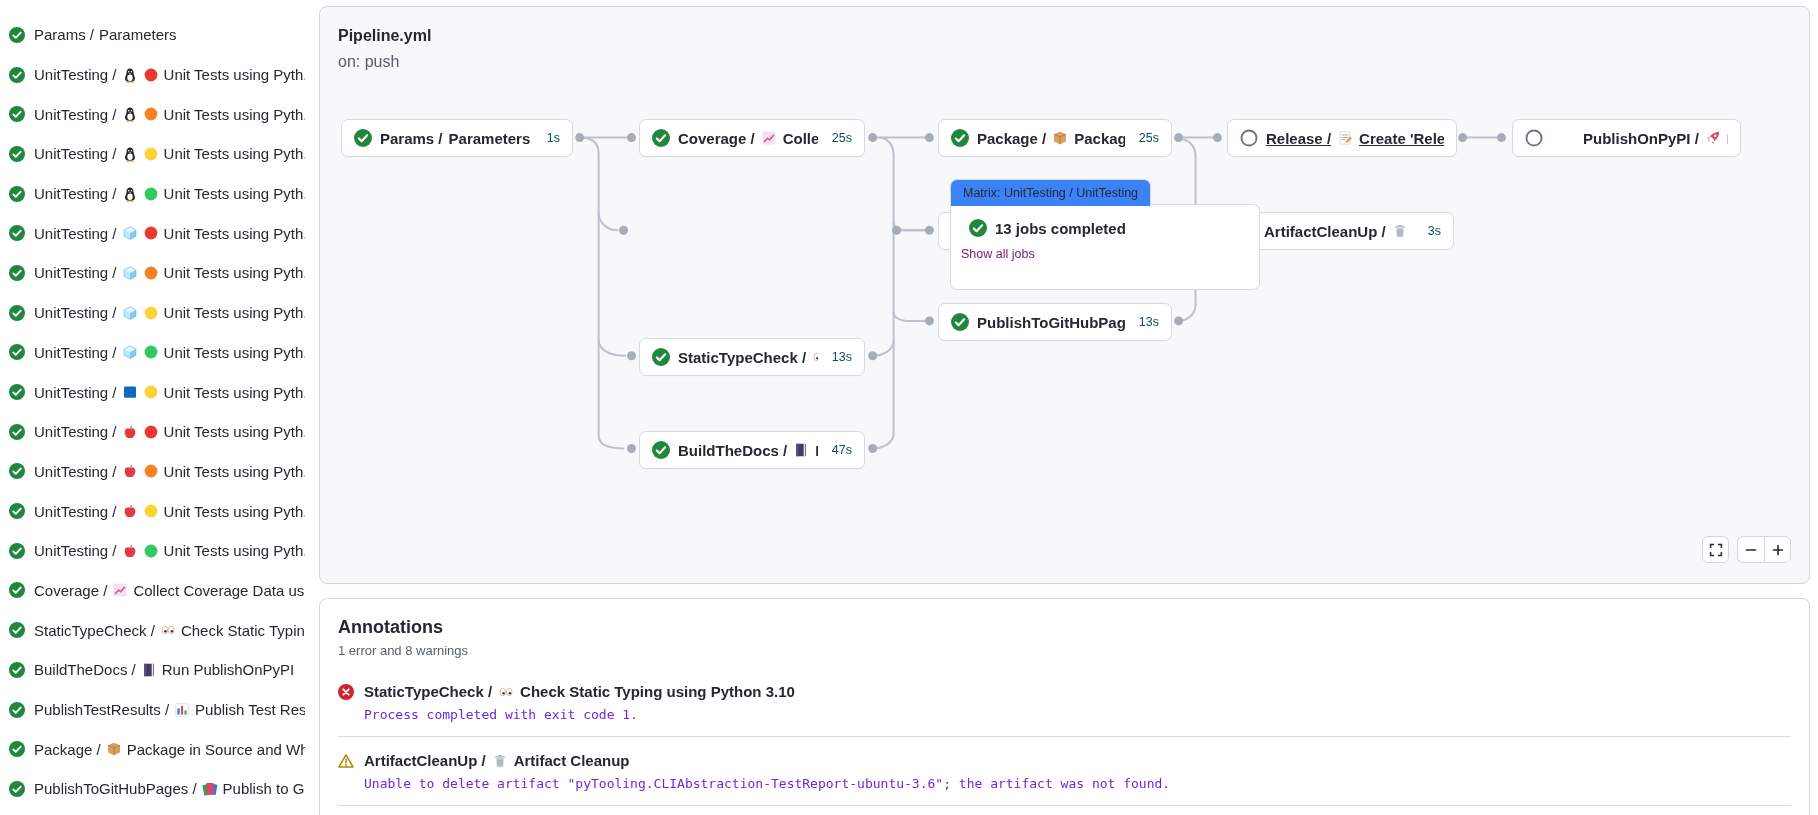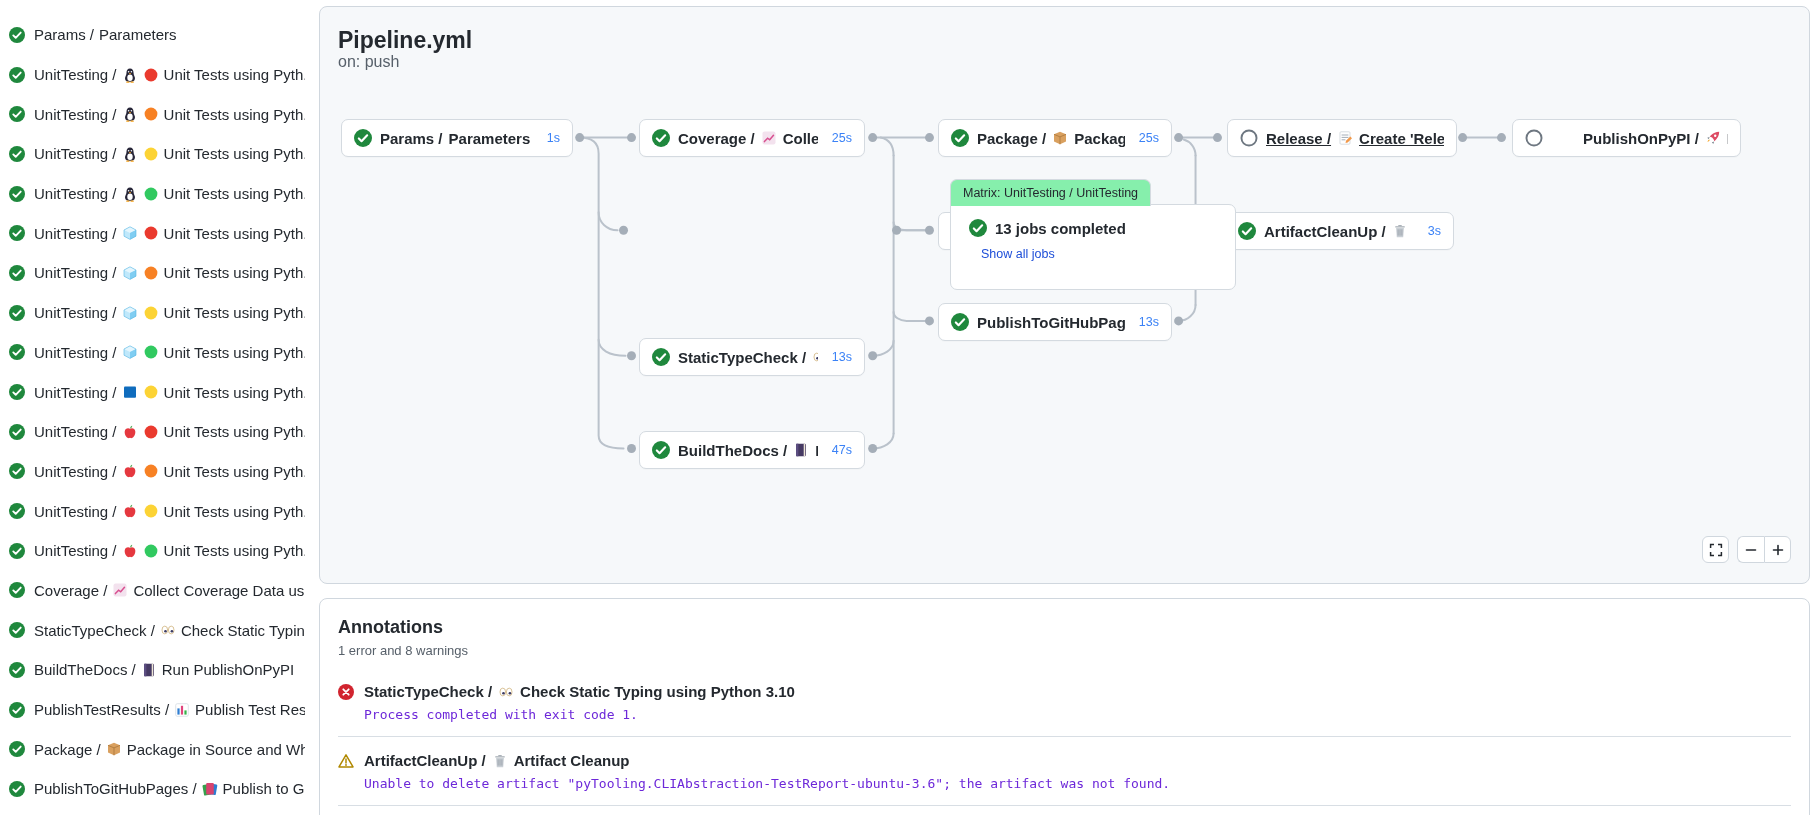--- a/index.html
+++ b/index.html
@@ -13,37 +13,37 @@
   .side-item .txt{display:flex;align-items:center;gap:5px;white-space:nowrap;}
 
   
   .ic{display:inline-block;width:16px;height:16px;flex:0 0 auto;vertical-align:-3px;}
   .ic svg{display:block;width:100%;height:100%;}
   .ic-lg{width:18px;height:18px;}
 
   
   .graph-card{position:absolute;left:319px;top:6px;width:1491px;height:578px;
     background:#f6f8fa;border:1px solid #d0d7de;border-radius:8px;box-sizing:border-box;}
-  .graph-title{position:absolute;left:18px;top:20px;font-size:23px;font-weight:700;text-align:center;}
+  .graph-title{position:absolute;left:18px;top:20px;font-size:16px;font-weight:700;text-align:center;}
   .graph-sub{position:absolute;left:18px;top:46px;font-size:16px;color:#57606a;}
   .edges{position:absolute;left:0;top:0;width:100%;height:100%;}
 
   .node{position:absolute;height:38px;background:#fff;border:1px solid #d4dae0;border-radius:7px;
     box-sizing:border-box;display:flex;align-items:center;gap:8px;padding:0 12px;cursor:pointer;
     white-space:nowrap;overflow:hidden;box-shadow:0 1px 0 rgba(31,35,40,.02);}
   .node .nm{font-size:15px;font-weight:600;display:flex;align-items:center;gap:6px;overflow:hidden;}
-  .node .dur{margin-left:auto;font-size:12.5px;color:#3b82f6;padding-left:6px;}
-
-  .matrix-tab{position:absolute;left:630px;top:172px;height:26px;padding:0 12px;background:#86efac;
+  .node .dur{margin-left:auto;font-size:12.5px;color:#0c4a6e;padding-left:6px;}
+
+  .matrix-tab{position:absolute;left:630px;top:172px;height:26px;padding:0 12px;background:#3b82f6;
     border:1px solid #d4dae0;border-bottom:none;border-radius:7px 7px 0 0;display:flex;align-items:center;
     font-size:12.5px;color:#24292f;z-index:3;}
-  .matrix-body{position:absolute;left:630px;top:197px;width:286px;height:86px;background:#fff;
+  .matrix-body{position:absolute;left:630px;top:197px;width:310px;height:86px;background:#fff;
     border:1px solid #d4dae0;border-radius:0 7px 7px 7px;box-sizing:border-box;z-index:2;cursor:pointer;}
   .matrix-row{display:flex;align-items:center;gap:8px;margin:14px 0 0 18px;font-size:15px;font-weight:600;}
-  .matrix-link{display:block;margin:10px 0 0 30px;font-size:12.5px;color:#1d4ed8;text-decoration:none;cursor:pointer;}
+  .matrix-link{display:block;margin:10px 0 0 10px;font-size:12.5px;color:#701a75;text-decoration:none;cursor:pointer;}
 
   .zoom-controls{position:absolute;right:18px;bottom:20px;display:flex;gap:8px;align-items:center;}
   .zbtn{width:27px;height:27px;background:#fff;border:1px solid #d0d7de;border-radius:6px;
     display:flex;align-items:center;justify-content:center;cursor:pointer;box-sizing:border-box;
     font-size:16px;color:#24292f;padding:0;}
   .zgroup{display:flex;}
   .zgroup .zbtn:first-child{border-radius:6px 0 0 6px;border-right:none;}
   .zgroup .zbtn:last-child{border-radius:0 6px 6px 0;}
 
   

